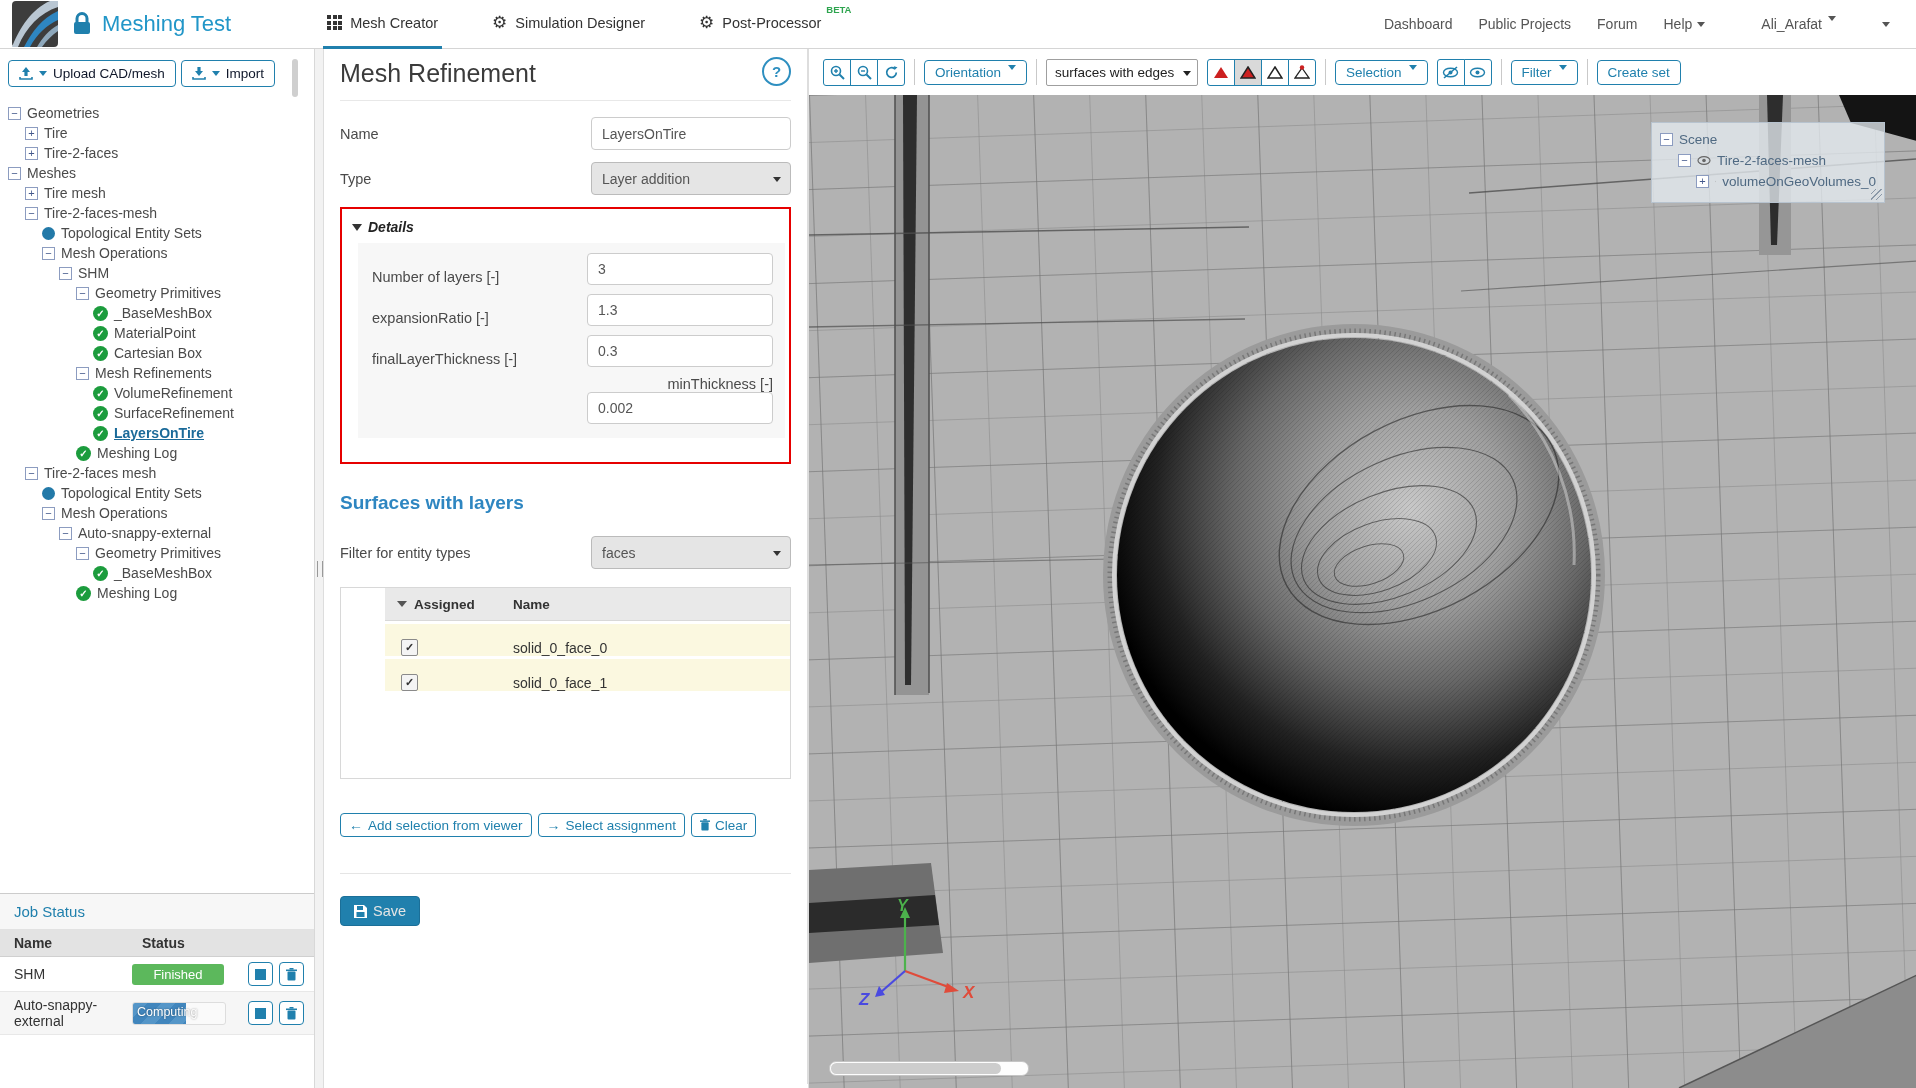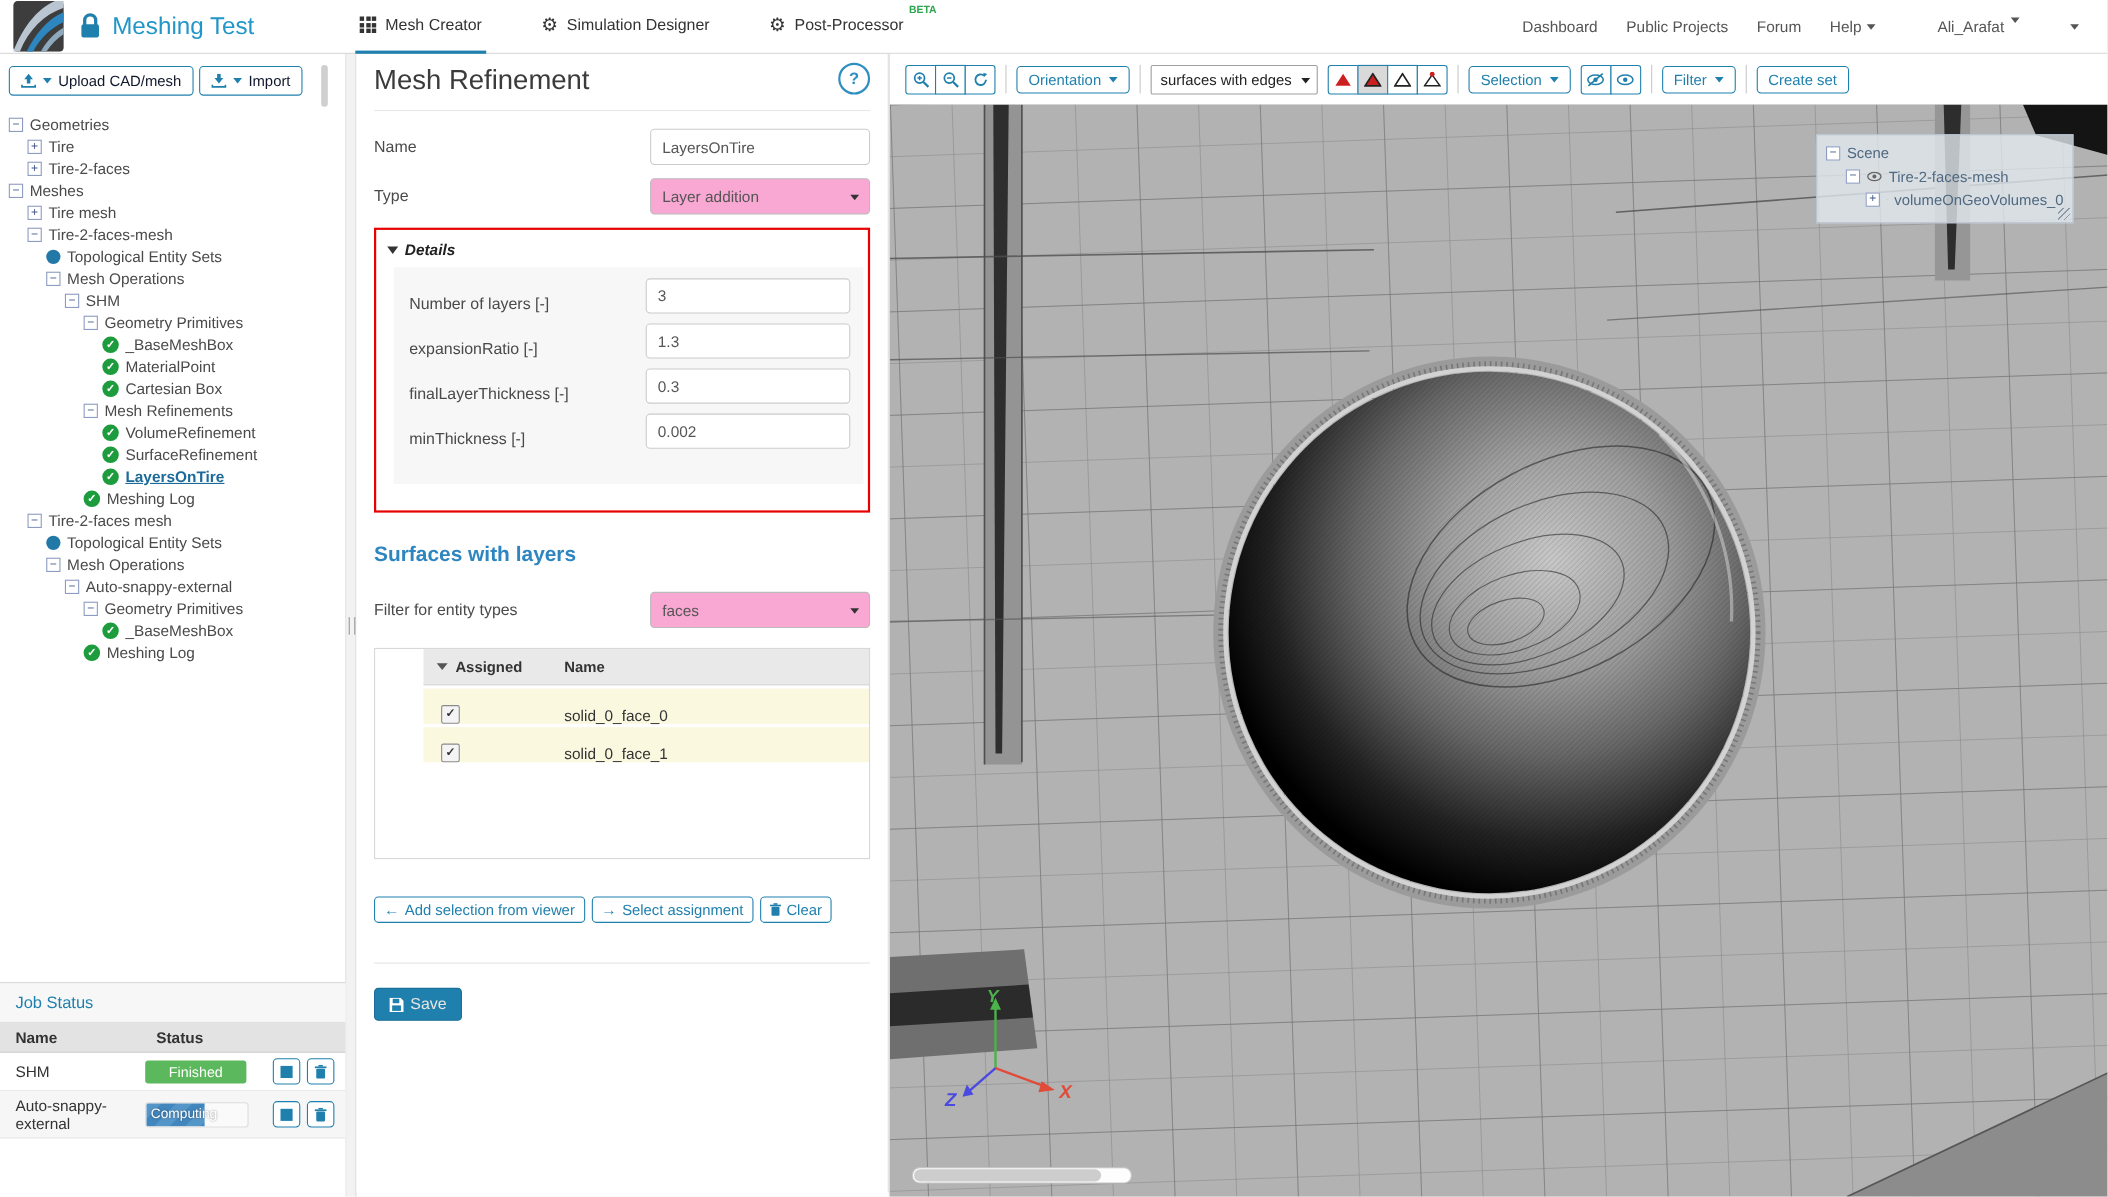--- a/index.html
+++ b/index.html
@@ -62,28 +62,28 @@
   .resize-handle{position:absolute;top:512px;left:2px;width:4px;height:16px;border-left:1.5px solid #999;border-right:1.5px solid #999;}
 
   
   .panel{position:absolute;top:49px;left:324px;width:484px;bottom:4px;background:#fff;border-right:1px solid #ddd;box-sizing:border-box;padding:0 16px;overflow:hidden;}
   .panel-head{position:relative;padding-top:10px;border-bottom:1px solid #e8e8e8;padding-bottom:12px;}
   .panel-head h1{margin:0;font-size:25px;font-weight:400;color:#3b3b3b;}
   .help-btn{position:absolute;right:0;top:8px;width:29px;height:29px;border-radius:50%;border:2px solid #2e8fc0;color:#2e8fc0;font-size:15px;font-weight:bold;display:flex;align-items:center;justify-content:center;background:#fff;cursor:pointer;}
   .form-row{display:flex;align-items:center;margin-top:12px;}
   .form-row label{font-size:14.5px;color:#4a4a4a;}
   .tinput{margin-left:auto;width:200px;height:33px;border:1px solid #ccc;border-radius:4px;padding:0 10px;font-size:14px;color:#555;box-sizing:border-box;font-family:inherit;background:#fff;}
-  .selectbox{position:relative;margin-left:auto;width:200px;height:33px;border:1px solid #bbb;border-radius:4px;display:flex;align-items:center;padding:0 26px 0 10px;font-size:14px;color:#555;background:#f9a8d4;box-sizing:border-box;cursor:pointer;}
+  .selectbox{position:relative;margin-left:auto;width:200px;height:33px;border:1px solid #bbb;border-radius:4px;display:flex;align-items:center;padding:0 26px 0 10px;font-size:14px;color:#555;background:#e5e5e5;box-sizing:border-box;cursor:pointer;}
   .selectbox::after{content:"";position:absolute;right:9px;top:14px;border-left:4px solid transparent;border-right:4px solid transparent;border-top:5px solid #333;}
   .details-box{margin-top:12px;border:2px solid #e60000;padding:8px 4px 24px 4px;}
   .details-head{display:flex;align-items:center;gap:6px;margin:2px 0 8px 6px;font-size:14px;font-style:italic;font-weight:bold;color:#222;}
   .tri-down{width:0;height:0;border-left:5px solid transparent;border-right:5px solid transparent;border-top:7px solid #333;}
   .details-body{margin-left:12px;background:#f7f7f7;padding:10px 12px 14px 14px;}
   .details-row{display:flex;align-items:flex-end;margin-bottom:9px;}
-  .details-row:last-child{margin-bottom:18px;}
+  .details-row:last-child{margin-bottom:0;flex-direction:column;}
   .details-row label{font-size:14.5px;color:#4a4a4a;}
   .details-row .tinput{width:186px;height:32px;}
   .surfaces-h{margin:28px 0 0 0;font-size:19px;font-weight:700;color:#2e86c1;}
   .filter-row{margin-top:22px;}
   .assign-table{margin-top:18px;border:1px solid #d8d8d8;height:192px;box-sizing:border-box;background:#fff;padding-left:44px;}
   .at-head{position:relative;display:flex;align-items:center;background:#e9e9e9;height:32px;font-size:13.5px;font-weight:bold;color:#333;border-bottom:1px solid #d8d8d8;}
   .at-head .sort-tri{margin-left:12px;width:0;height:0;border-left:5px solid transparent;border-right:5px solid transparent;border-top:6px solid #555;}
   .at-head .h1{margin-left:7px;}
   .at-head .h2{position:absolute;left:128px;}
   .at-row{position:relative;display:flex;align-items:flex-end;height:32px;background:#fbf8e0;margin-top:3px;font-size:14px;color:#333;}
@@ -100,21 +100,21 @@
   .viewer{position:absolute;top:49px;left:808px;right:0;bottom:0;background:#fff;}
   .vtoolbar{height:46px;display:flex;align-items:center;gap:9px;padding-left:14px;background:#fff;}
   .tgroup{display:flex;}
   .icon-btn{width:28px;height:27px;border:1px solid #2080ad;background:#fff;display:flex;align-items:center;justify-content:center;cursor:pointer;padding:0;}
   .tgroup .icon-btn{margin-left:-1px;}
   .tgroup .icon-btn:first-child{margin-left:0;border-radius:3px 0 0 3px;}
   .tgroup .icon-btn:last-child{border-radius:0 3px 3px 0;}
   .tgroup .icon-btn:only-child{border-radius:3px;}
   .icon-btn.active{background:#d9d9d9;}
   .vdivider{width:1px;height:26px;background:#c9c9c9;}
-  .vbtn{display:inline-flex;align-items:center;gap:7px;border:1px solid #2080ad;color:#2080ad;background:#fff;border-radius:4px;padding:4px 10px;font-size:13.5px;cursor:pointer;font-family:inherit;}
+  .vbtn{display:inline-flex;gap:7px;border:1px solid #2080ad;color:#2080ad;background:#fff;border-radius:4px;padding:4px 10px;font-size:13.5px;cursor:pointer;font-family:inherit;}
   .vbtn .caret{border-top-color:#2080ad;}
   .render-select{position:relative;width:152px;height:27px;border:1px solid #9f9f9f;border-radius:2px;background:#fff;display:flex;align-items:center;padding:0 20px 0 8px;font-size:13.5px;color:#222;box-sizing:border-box;cursor:pointer;}
   .render-select::after{content:"";position:absolute;right:6px;top:11px;border-left:4px solid transparent;border-right:4px solid transparent;border-top:5px solid #222;}
   .canvas{position:absolute;top:46px;left:0;right:0;bottom:0;overflow:hidden;background:#b2b2b2;}
   .canvas svg.mesh{display:block;}
 
   
   .scene-overlay{position:absolute;left:842px;top:27px;width:234px;background:rgba(228,234,240,0.78);border:1px solid #b7c3cf;font-size:13.5px;color:#4f6982;padding:6px 8px 10px 8px;box-sizing:border-box;}
   .srow{display:flex;align-items:center;gap:6px;height:21px;cursor:pointer;white-space:nowrap;}
   .srow .tb{border-color:#8c9cc0;}

